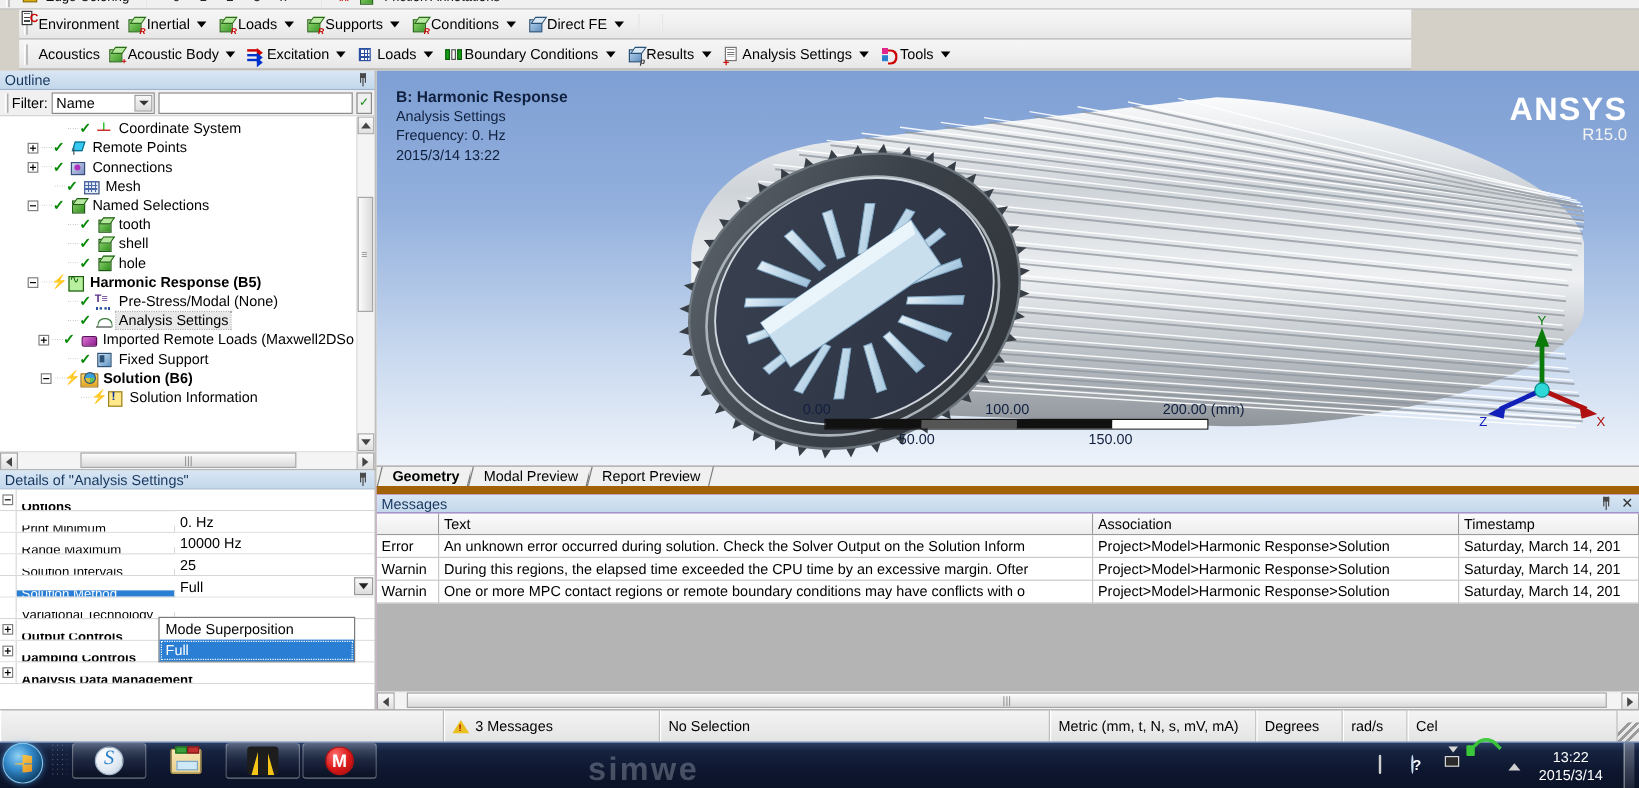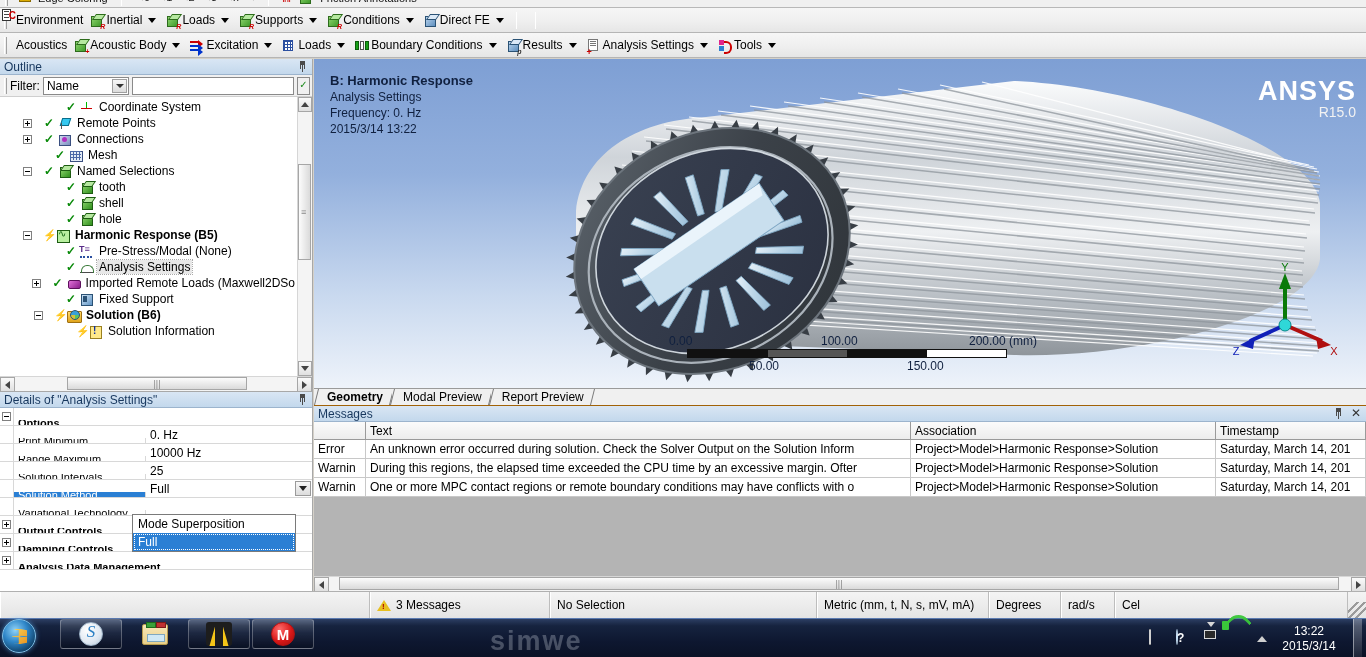--- a/index.html
+++ b/index.html
@@ -18,21 +18,21 @@
     position: absolute; left: 0; top: 0; width: 1366px; height: 8px;
     background: #f0f0f0; overflow: hidden;
     border-bottom: 1px solid #b8b8b8;
   }
   .tb-clip-inner {
     position: relative; top: -11px; left: 4px;
     display: flex; align-items: center; gap: 7px;
     font-size: 11px; color: #111; white-space: nowrap;
   }
   .tb-row {
-    position: absolute; left: 0; width: 1366px; height: 25px;
+    position: absolute; left: 16px; width: 1160px; height: 25px;
     background: linear-gradient(to bottom,#f6f6f6 0%,#efefef 55%,#e6e6e6 100%);
     border-bottom: 1px solid #b5b5b5;
     display: flex; align-items: center;
     padding-left: 3px;
     white-space: nowrap;
   }
   .tb-row1 { top: 8px; }
   .tb-row2 { top: 33px; }
   .tb-item {
     display: inline-flex; align-items: center; height: 21px;
@@ -481,21 +481,21 @@
   }
   .tab::after{
     content:''; position:absolute; right:0; top:0; bottom:0; width:8px;
     border-right:1px solid #7a7a7a; transform:skewX(-14deg);
   }
   .tab.active{ font-weight:bold; }
 
   
   #messages{
     position:absolute; left:314px; top:405px; width:1052px; height:186px;
-    background:#a21caf; border-top:1px solid #a16207;
+    background:#a21caf; border-top:7px solid #a16207;
     display:flex; flex-direction:column;
   }
   .msg-grid{
     flex:1; background:#dcdcdc; display:flex; flex-direction:column; overflow:hidden;
   }
   .mhead{
     display:flex; height:18px; background:#f0f0f0;
     border-bottom:1px solid #9a9a9a; align-items:stretch;
     font-size:12px;
   }
@@ -1358,21 +1358,21 @@
       <div class="sb-arrow right"></div>
     </div>
   </div>
 
   <div id="statusbar">
     <div class="stcell" style="width:370px;"></div>
     <div class="stcell" style="width:180px;">
       <span class="stwarn"></span>
       <span>3 Messages</span>
     </div>
-    <div class="stcell" style="width:267px;">
+    <div class="stcell" style="width:325px;">
       <span>No Selection</span>
     </div>
     <div class="stcell" style="width:172px;">
       <span>Metric (mm, t, N, s, mV, mA)</span>
     </div>
     <div class="stcell" style="width:72px;">
       <span>Degrees</span>
     </div>
     <div class="stcell" style="width:54px;">
       <span>rad/s</span>

